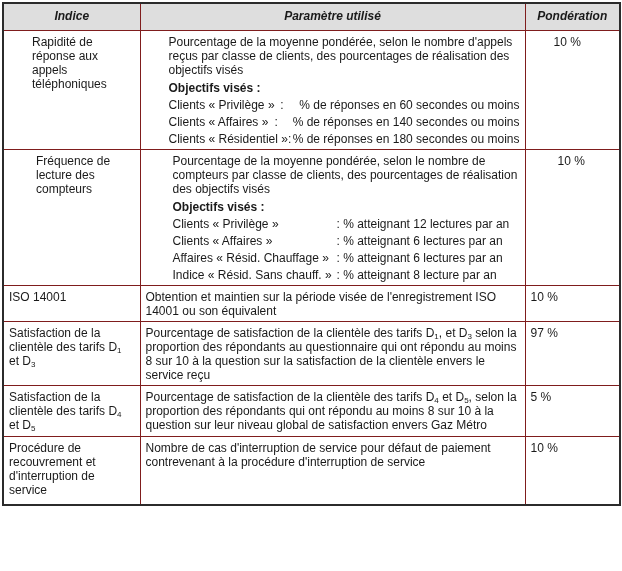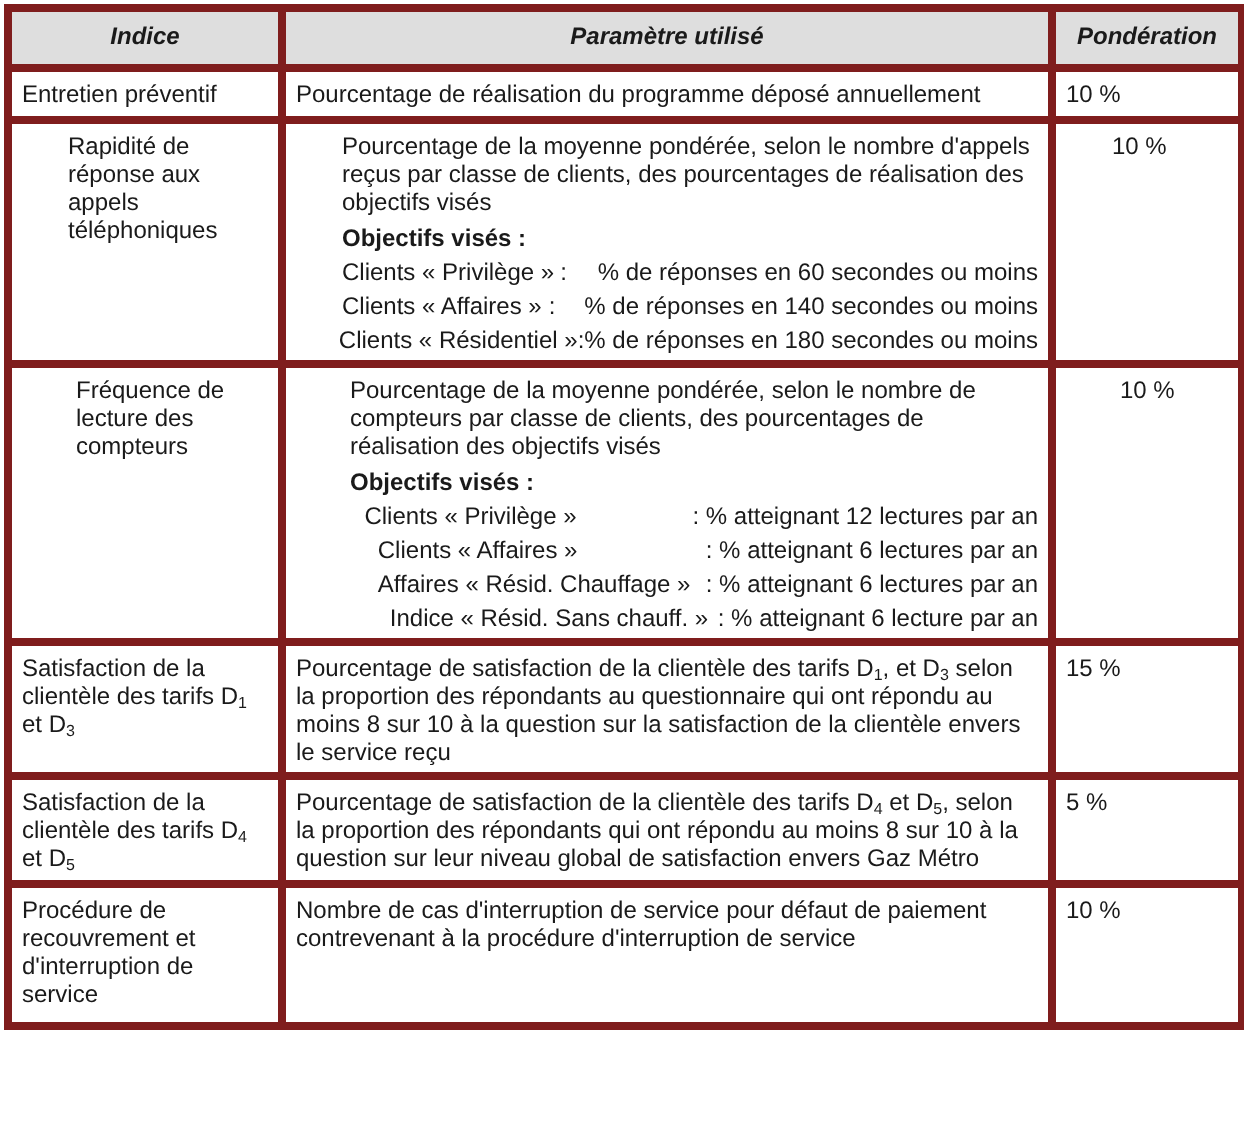--- a/index.html
+++ b/index.html
@@ -22,21 +22,21 @@
       width: 617px;
       border-collapse: collapse;
       table-layout: fixed;
       font-size: 12px;
       line-height: 14px;
     }
     table.grid col.c1 { width: 137px; }
     table.grid col.c2 { width: 385px; }
     table.grid col.c3 { width: 95px; }
     table.grid th, table.grid td {
-      border: 4px solid #7f1d1d;
+      border: 1px solid #7f1d1d;
       vertical-align: top;
       padding: 4px 5px 3px 5px;
       text-align: left;
     }
     table.grid {
       border: 2px solid #2b2b2b;
     }
     table.grid th {
       background: #dedede;
       font-style: italic;
@@ -50,21 +50,20 @@
       text-align: center;
     }
     .obj-title {
       font-weight: bold;
       margin-top: 4px;
       margin-bottom: 3px;
     }
     .obj-line {
       display: flex;
       margin-top: 3px;
-      justify-content: flex-end;
     }
     .obj-client-a { width: 128px; white-space: pre; }
     .obj-client-b { width: 164px; white-space: pre; }
     .obj-target { white-space: nowrap; }
     sub { font-size: 8px; vertical-align: -2px; line-height: 0; }
     tr.r1 td { height: 15px; }
     tr.r2 td { height: 28px; }
     tr.r3 td { height: 97px; padding-left: 28px; }
     tr.r4 td { height: 114px; padding-left: 32px; }
     tr.r5 td { height: 28px; }
@@ -83,25 +82,20 @@
       <col class="c3">
   </colgroup>
   <thead>
     <tr>
       <th>Indice</th>
       <th>Paramètre utilisé</th>
       <th>Pondération</th>
     </tr>
   </thead>
   <tbody>
-    <tr class="r1">
-      <td>Entretien préventif</td>
-      <td>Pourcentage de réalisation du programme déposé annuellement</td>
-      <td class="weight">10 %</td>
-    </tr>
     <tr class="r3">
       <td>Rapidité de réponse aux appels téléphoniques</td>
       <td>
         <div>Pourcentage de la moyenne pondérée, selon le nombre d'appels reçus par classe de clients, des pourcentages de réalisation des objectifs visés</div>
         <div class="obj-title">Objectifs visés :</div>
         <div class="obj-line">
           <span class="obj-client-a">Clients « Privilège »</span>
           <span style="width:22px">:</span>
           <span class="obj-target">% de réponses en 60 secondes ou moins</span>
         </div>
@@ -130,29 +124,34 @@
         <div class="obj-line">
           <span class="obj-client-b">Clients « Affaires »</span>
           <span class="obj-target">: % atteignant 6 lectures par an</span>
         </div>
         <div class="obj-line">
           <span class="obj-client-b">Affaires « Résid. Chauffage »</span>
           <span class="obj-target">: % atteignant 6 lectures par an</span>
         </div>
         <div class="obj-line">
           <span class="obj-client-b">Indice « Résid. Sans chauff. »</span>
-          <span class="obj-target">: % atteignant 6 lecture par an</span>
+          <span class="obj-target">: % atteignant 8 lecture par an</span>
         </div>
       </td>
+      <td class="weight">10 %</td>
+    </tr>
+    <tr class="r5">
+      <td>ISO 14001</td>
+      <td>Obtention et maintien sur la période visée de l'enregistrement ISO 14001 ou son équivalent</td>
       <td class="weight">10 %</td>
     </tr>
     <tr class="r7">
       <td><span>Satisfaction de la clientèle des tarifs D</span><sub>1</sub><span> et D</span><sub>3</sub></td>
       <td><span>Pourcentage de satisfaction de la clientèle des tarifs D</span><sub>1</sub><span>, et D</span><sub>3</sub><span> selon la proportion des répondants au questionnaire qui ont répondu au moins 8 sur 10 à la question sur la satisfaction de la clientèle envers le service reçu</span></td>
-      <td class="weight">15 %</td>
+      <td class="weight">97 %</td>
     </tr>
     <tr class="r8">
       <td><span>Satisfaction de la clientèle des tarifs D</span><sub>4</sub><span> et D</span><sub>5</sub></td>
       <td><span>Pourcentage de satisfaction de la clientèle des tarifs D</span><sub>4</sub><span> et D</span><sub>5</sub><span>, selon la proportion des répondants qui ont répondu au moins 8 sur 10 à la question sur leur niveau global de satisfaction envers Gaz Métro</span></td>
       <td class="weight">5 %</td>
     </tr>
     <tr class="r9">
       <td>Procédure de recouvrement et d'interruption de service</td>
       <td>Nombre de cas d'interruption de service pour défaut de paiement contrevenant à la procédure d'interruption de service</td>
       <td class="weight">10 %</td>

